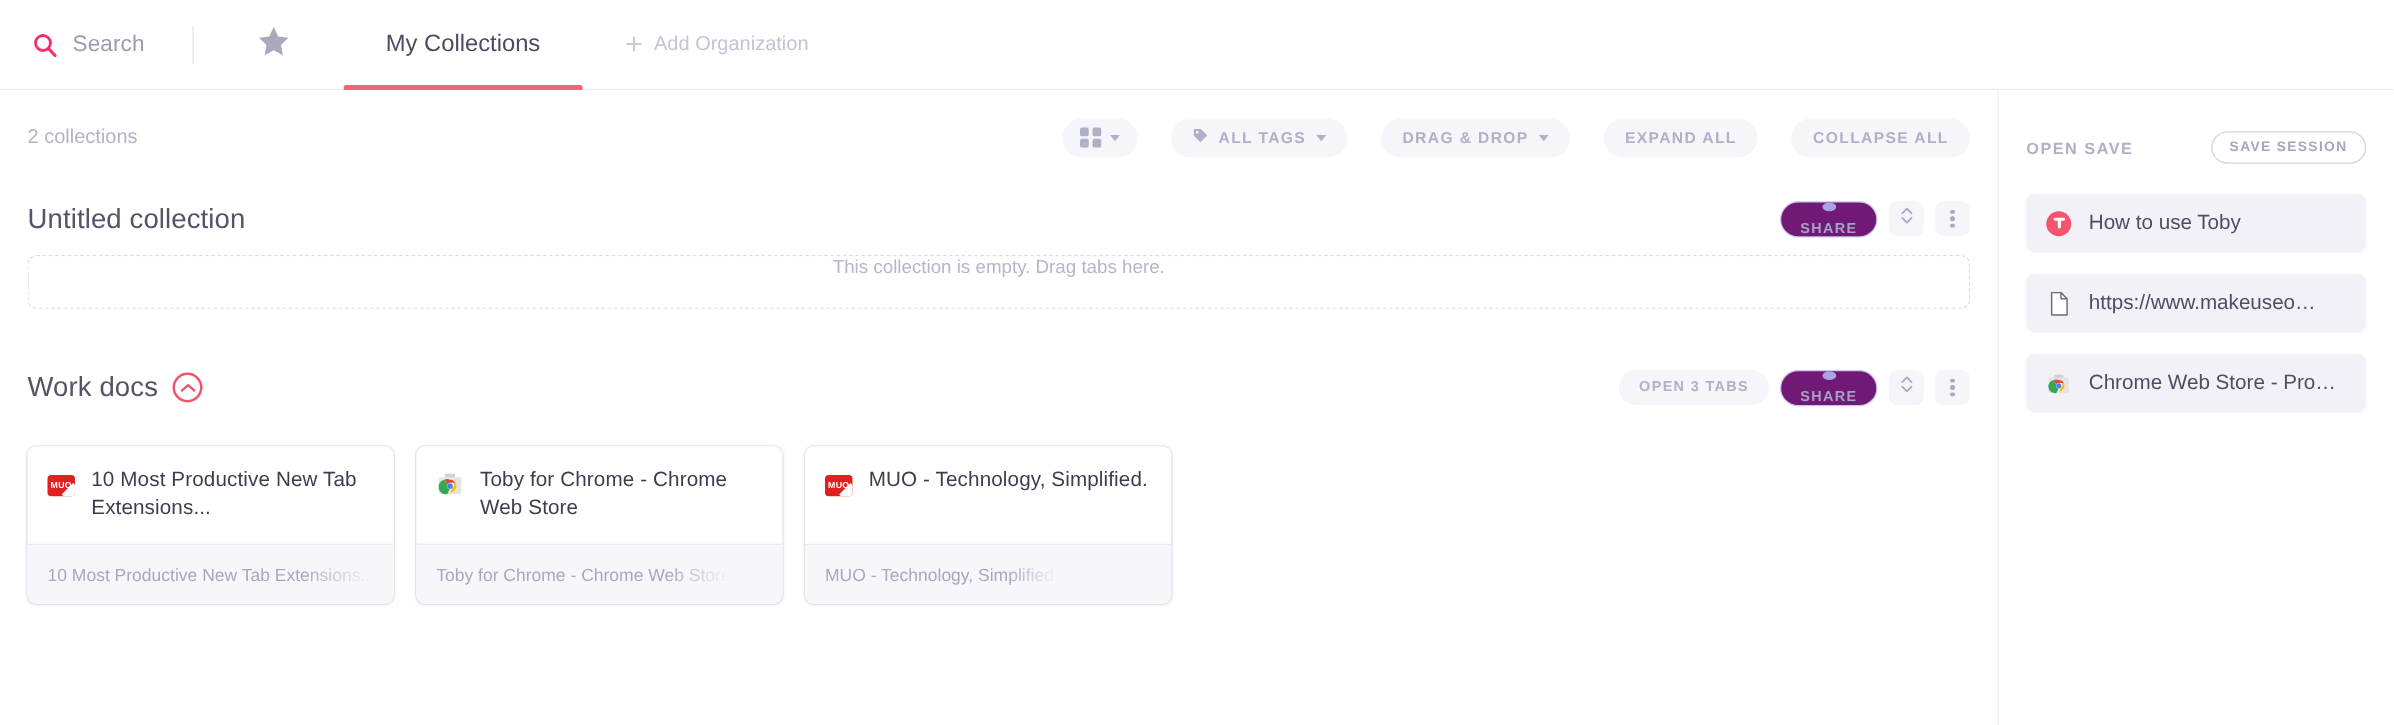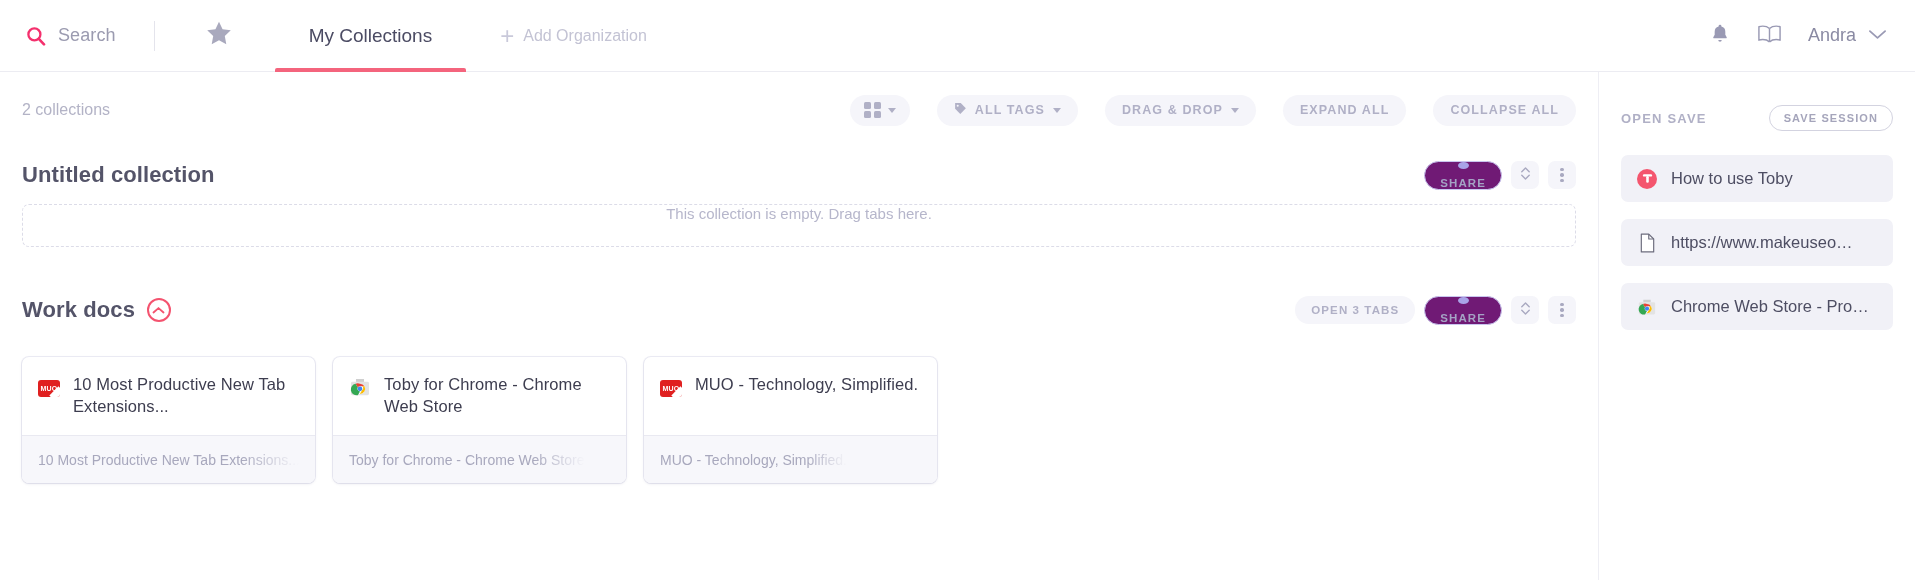--- a/index.html
+++ b/index.html
@@ -171,21 +171,21 @@
 
   
   .coll-head {
     display: flex;
     align-items: center;
     height: 54px;
     margin-top: 14px;
   }
   .coll-title {
     font-size: 22px;
-    font-weight: bold;
+    font-weight: normal;
     color: #545469;
     letter-spacing: .1px;
   }
   .collapse-circle {
     margin-left: 12px;
     width: 24px; height: 24px;
     border-radius: 50%;
     border: 2px solid #f4536f;
     display: flex; align-items: center; justify-content: center;
     cursor: pointer;
@@ -404,49 +404,20 @@
   <div class="tab-mycollections">
     <span>My Collections</span>
     <div class="tab-underline"></div>
   </div>
 
   <div class="add-org">
     <span class="plus">+</span>
     <span class="lbl">Add Organization</span>
   </div>
 
-  <div class="nav-right">
-    <span class="bell-btn">
-      <span>
-        <svg width="22" height="23" viewBox="0 0 24 24">
-          <path fill="#9a9ab4" d="M12 2.4a1.5 1.5 0 011.5 1.5v.5a5.8 5.8 0 014.3 5.6v3.4l1.5 2.6c.3.5-.1 1.1-.7 1.1H5.4c-.6 0-1-.6-.7-1.1l1.5-2.6V10a5.8 5.8 0 014.3-5.6v-.5A1.5 1.5 0 0112 2.4z"></path>
-          <path fill="#9a9ab4" d="M10.1 19.1h3.8a1.9 1.9 0 01-3.8 0z"></path>
-        </svg>
-      </span>
-    </span>
-
-    <span class="book-btn">
-      <span>
-        <svg width="25" height="22" viewBox="0 0 26 22">
-          <path fill="none" stroke="#9a9ab4" stroke-width="1.5" stroke-linejoin="round" d="M13 5.2C11.2 3.6 8.8 2.8 6 2.8c-1.6 0-3 .3-4 .6v14c1-.3 2.4-.6 4-.6 2.8 0 5.2.8 7 2.4"></path>
-          <path fill="none" stroke="#9a9ab4" stroke-width="1.5" stroke-linejoin="round" d="M13 5.2c1.8-1.6 4.2-2.4 7-2.4 1.6 0 3 .3 4 .6v14c-1-.3-2.4-.6-4-.6-2.8 0-5.2.8-7 2.4"></path>
-          <line x1="13" y1="5.2" x2="13" y2="19.2" stroke="#9a9ab4" stroke-width="1.5"></line>
-        </svg>
-      </span>
-    </span>
-
-    <span class="user-menu">
-      <span class="user-name">Andra</span>
-      <span class="chev">
-        <svg width="19" height="13" viewBox="0 0 20 13">
-          <path d="M2 3l8 7 8-7" fill="none" stroke="#9a9ab4" stroke-width="1.9" stroke-linecap="round" stroke-linejoin="round"></path>
-        </svg>
-      </span>
-    </span>
-  </div>
 </div>
 
 <div class="body-wrap">
 
   <div class="main-col">
 
     <div class="coll-toolbar">
       <span class="coll-count">2 collections</span>
 
       <div class="toolbar-right">

